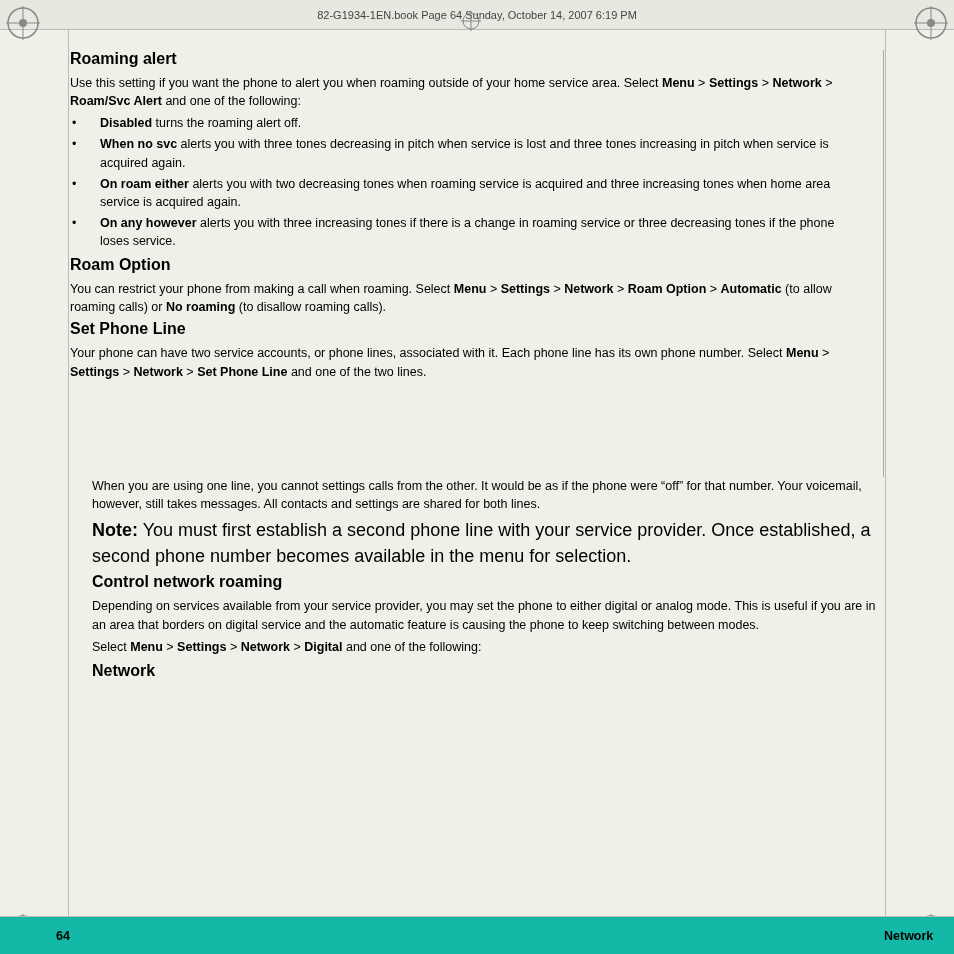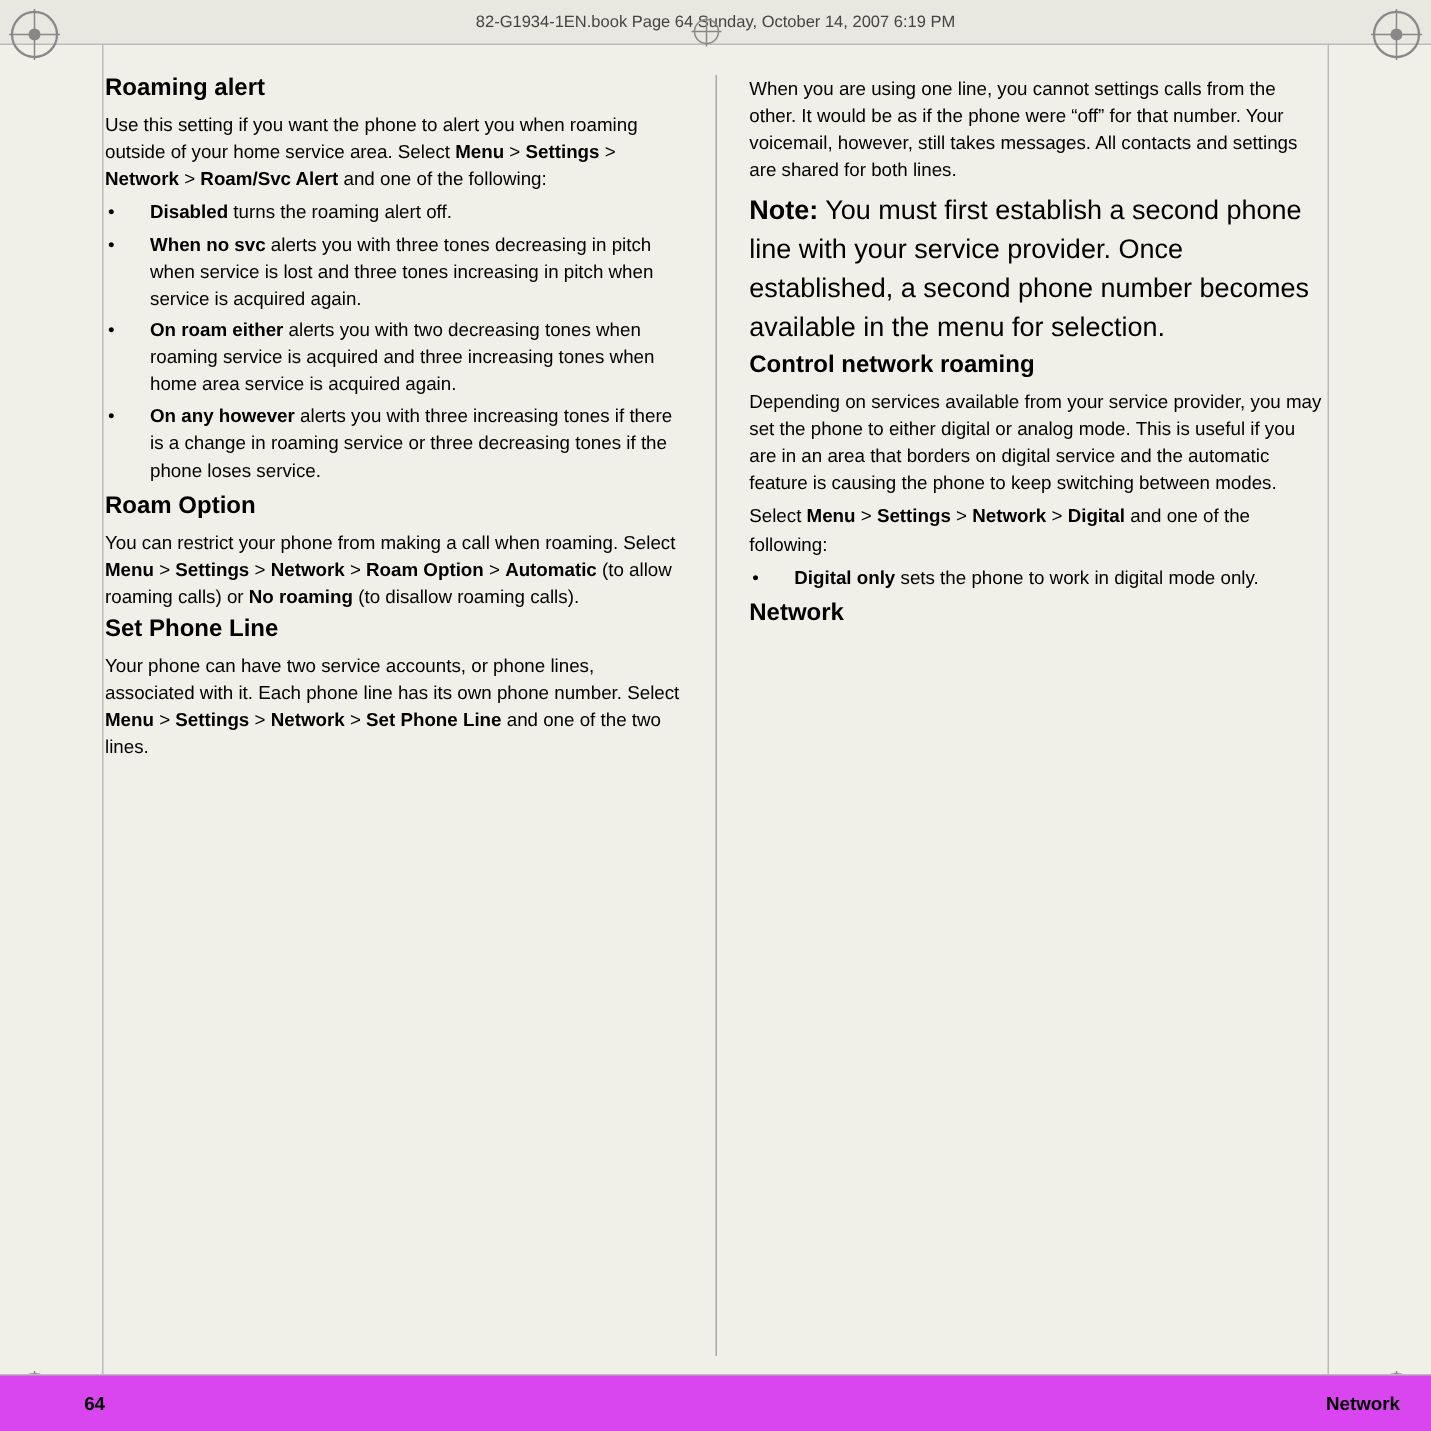--- a/index.html
+++ b/index.html
@@ -90,21 +90,21 @@
       justify-content: center;
       font-family: Arial, Helvetica, sans-serif;
       font-size: 11px;
       color: #444;
     }
 
     .bottom-bar {
       position: absolute;
       bottom: 0; left: 0; right: 0;
       height: 38px;
-      background: #d946ef;
+      background: #14b8a6;
       border-top: 1px solid #bbb;
       display: flex;
       align-items: center;
     }
 
     .bottom-bar-left {
       width: 80px;
       display: flex;
       align-items: center;
       justify-content: flex-end;
@@ -133,21 +133,21 @@
     }
 
     
     .text-area {
       position: absolute;
       top: 50px;
       bottom: 50px;
       left: 70px;
       right: 70px;
       display: flex;
-      flex-direction: row;
+      flex-direction: column;
       gap: 0;
     }
 
     .col-left {
       flex: 1;
       padding-right: 22px;
       border-right: 0.5px solid #aaa;
     }
 
     .col-right {
@@ -280,21 +280,20 @@
 
       <div>
         <div class="section-title">Control network roaming</div>
         <p class="body-text">
           Depending on services available from your service provider, you may set the phone to either digital or analog mode. This is useful if you are in an area that borders on digital service and the automatic feature is causing the phone to keep switching between modes.
         </p>
         <p class="body-text">
           Select <b>Menu</b> &gt; <b>Settings</b> &gt; <b>Network</b> &gt; <b>Digital</b> and one of the following:
         </p>
         <ul class="bullet-list">
-          <li><b>Digital only</b> sets the phone to work in digital mode only.</li>
         </ul>
       </div>
 
       <div>
         <div class="section-title">Network</div>
       </div>
 
     </div>
 
   </div>

